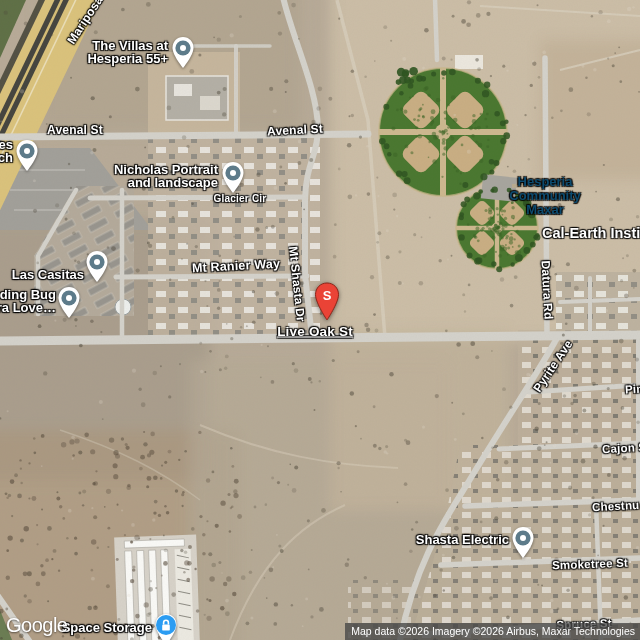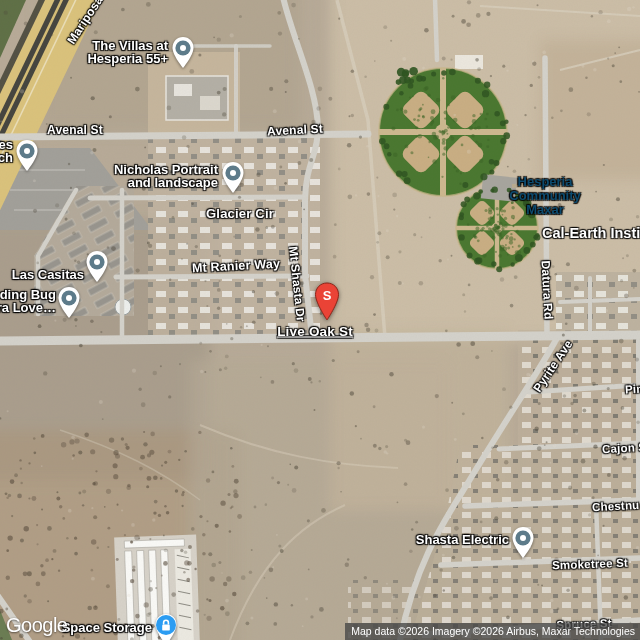--- a/index.html
+++ b/index.html
@@ -1014,21 +1014,21 @@
         <circle cx="73.06212052702904" cy="437.25375562906265" r="1.759594930289313" fill="#e4ddcf" opacity="0.25"></circle>
         <circle cx="128.83884847164154" cy="595.3357617557049" r="1.6091998190619052" fill="#e4ddcf" opacity="0.25"></circle>
       </g>
   <rect width="640" height="640" filter="url(#grain)" opacity=".10"></rect>
 </svg>
 
 <div id="labels">
       <div class="road-label" style="left: 85px; top: 20px; font-size: 12px; transform: translate(-50%, -50%) rotate(-57deg);">Mariposa</div>
       <div class="road-label" style="left: 75px; top: 130px; font-size: 12px; transform: translate(-50%, -50%) rotate(0deg);">Avenal St</div>
       <div class="road-label" style="left: 295px; top: 130px; font-size: 12px; transform: translate(-50%, -50%) rotate(-3deg);">Avenal St</div>
-      <div class="road-label" style="left: 240px; top: 213px; font-size: 13px; transform: translate(-50%, -50%) rotate(0deg);">Glacier Cir</div>
+      <div class="road-label" style="left: 240px; top: 198px; font-size: 10px; transform: translate(-50%, -50%) rotate(0deg);">Glacier Cir</div>
       <div class="road-label" style="left: 236px; top: 266px; font-size: 12.5px; transform: translate(-50%, -50%) rotate(-3deg);">Mt Ranier Way</div>
       <div class="road-label" style="left: 297px; top: 284px; font-size: 12px; transform: translate(-50%, -50%) rotate(84deg);">Mt Shasta Dr</div>
       <div class="road-label" style="left: 315px; top: 331px; font-size: 13.5px; transform: translate(-50%, -50%) rotate(0deg); text-decoration: underline;">Live Oak St</div>
       <div class="road-label" style="left: 547px; top: 290px; font-size: 12px; transform: translate(-50%, -50%) rotate(87deg);">Datura Rd</div>
       <div class="road-label" style="left: 553px; top: 366px; font-size: 12px; transform: translate(-50%, -50%) rotate(-56deg);">Pyrite Ave</div>
       <div class="road-label" style="left: 625px; top: 389px; font-size: 11.5px; transform: translate(0px, -50%) rotate(-3deg);">Pin</div>
       <div class="road-label" style="left: 602px; top: 448px; font-size: 11.5px; transform: translate(0px, -50%) rotate(-3deg);">Cajon S</div>
       <div class="road-label" style="left: 592px; top: 506px; font-size: 11.5px; transform: translate(0px, -50%) rotate(-3deg);">Chestnu</div>
       <div class="road-label" style="left: 590px; top: 564px; font-size: 11.5px; transform: translate(-50%, -50%) rotate(-2deg);">Smoketree St</div>
       <div class="road-label" style="left: 584px; top: 624px; font-size: 11.5px; transform: translate(-50%, -50%) rotate(-2deg);">Spruce St</div>

